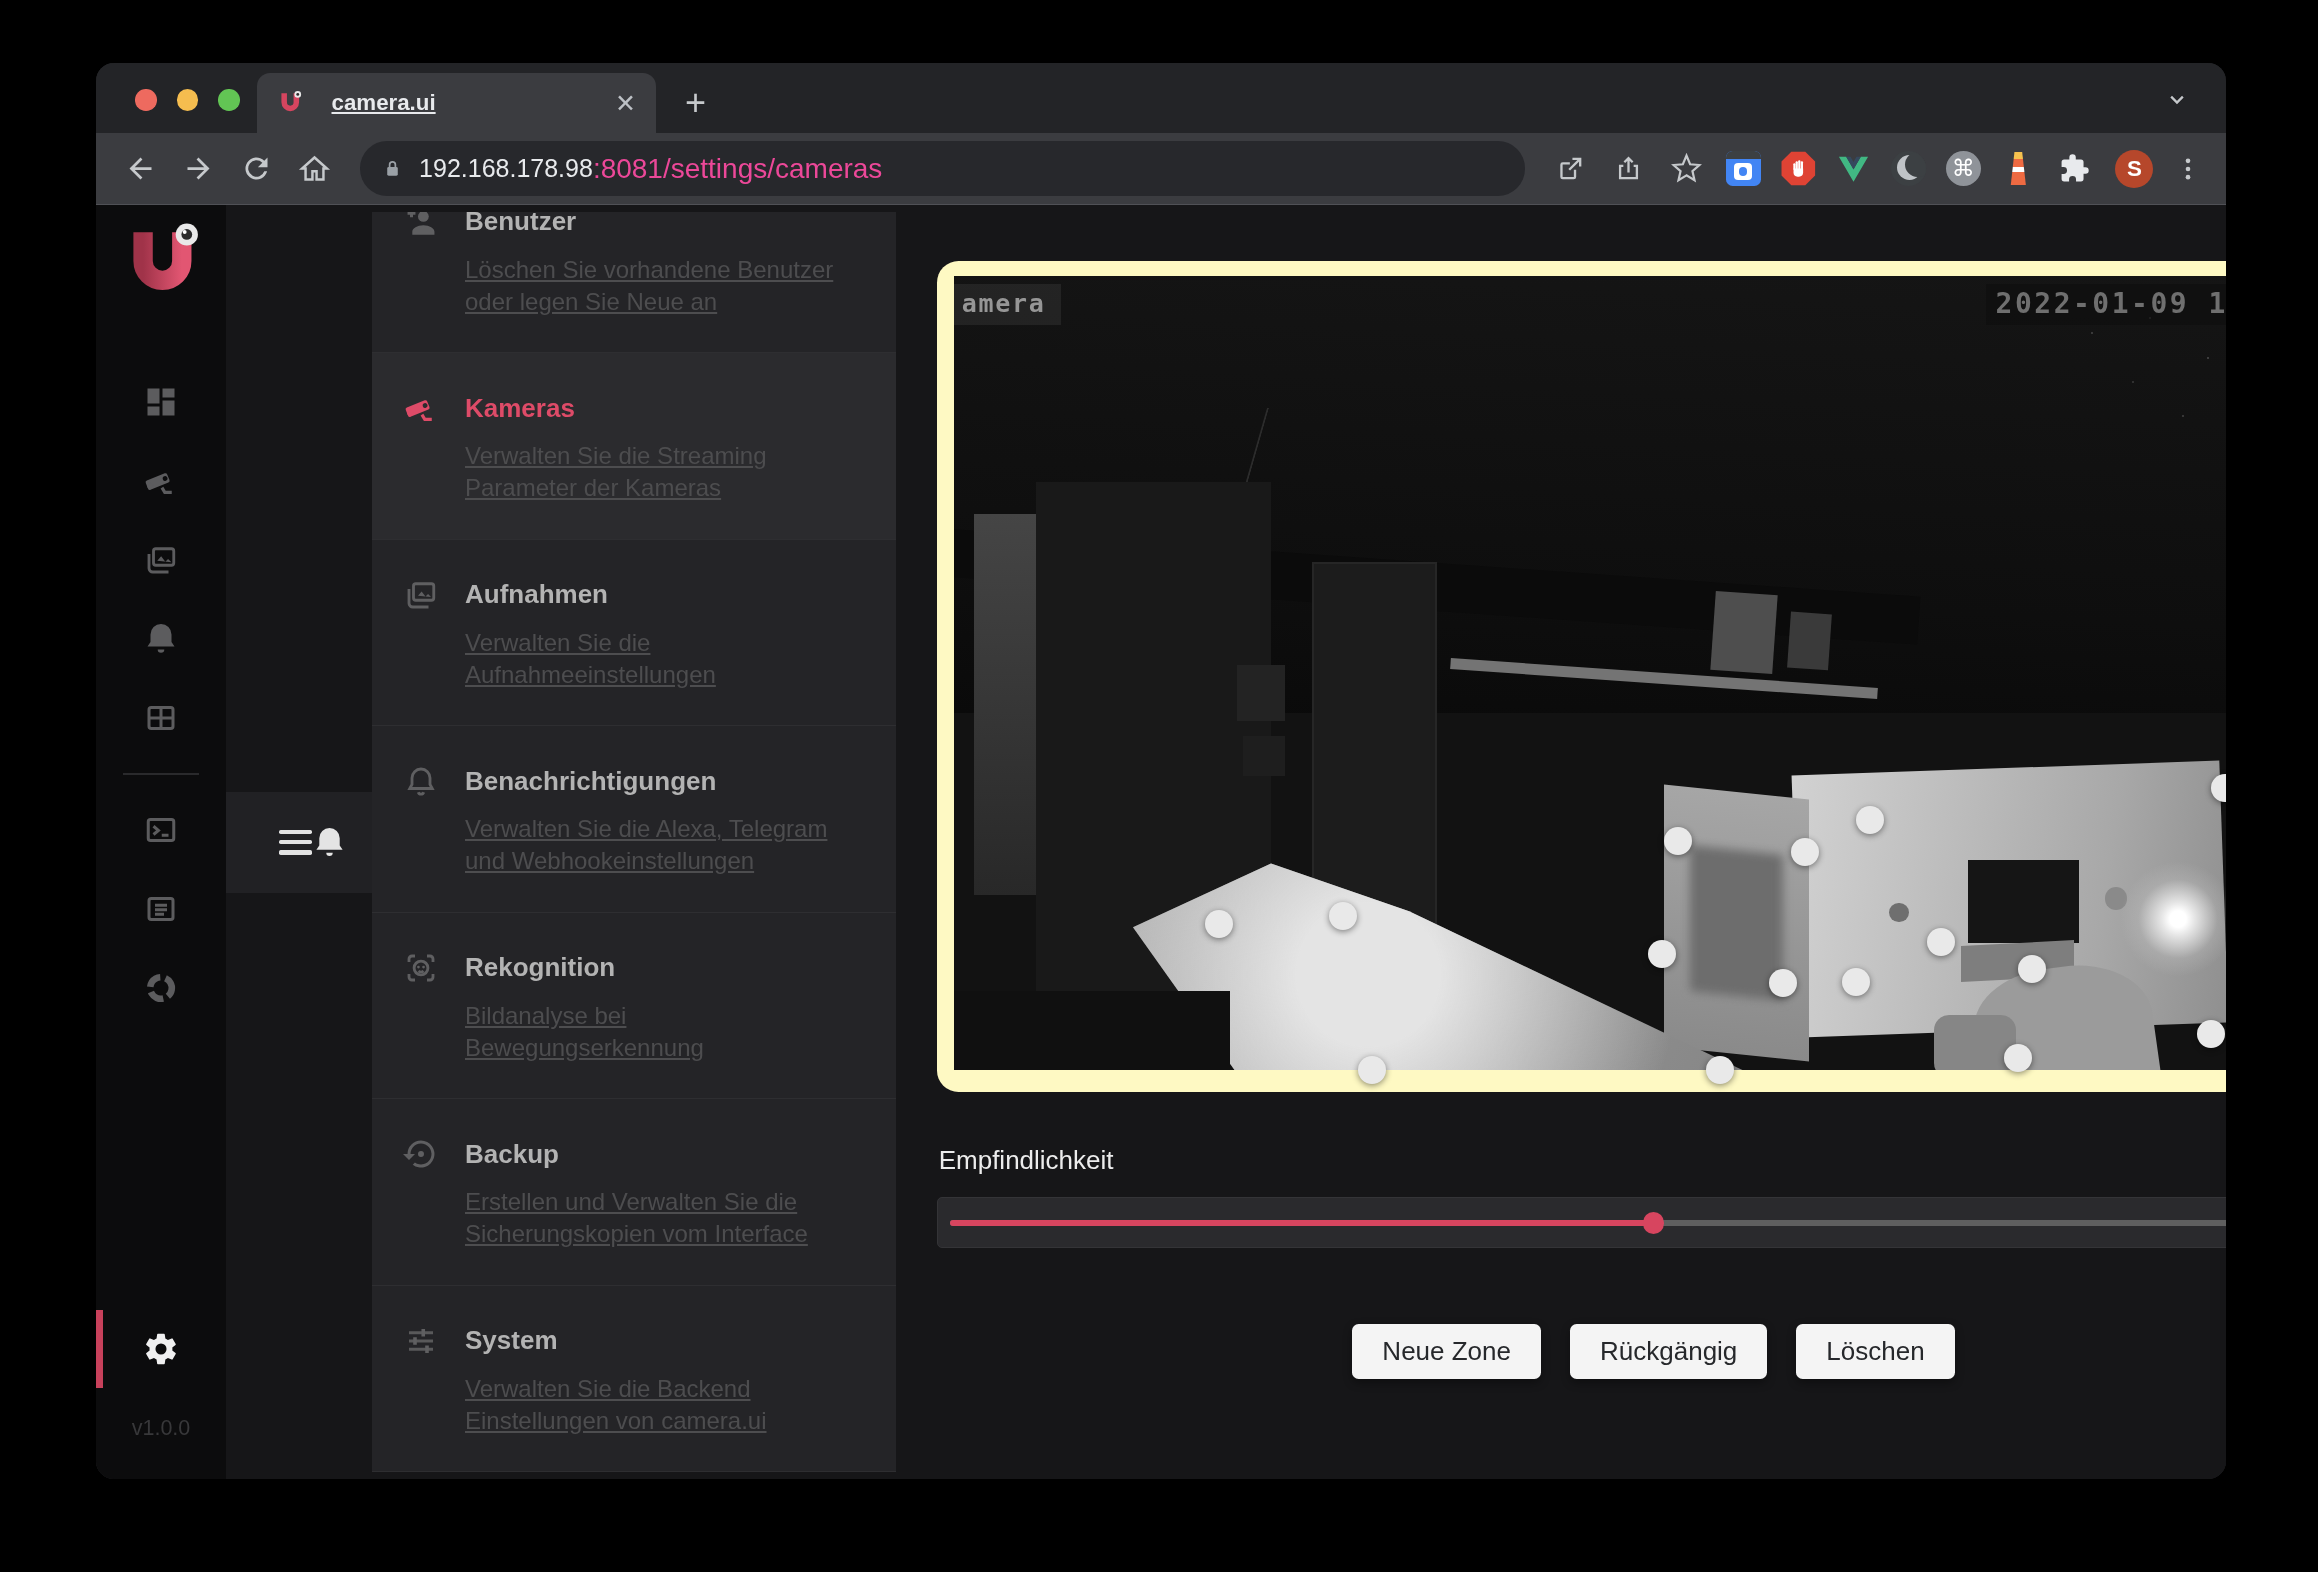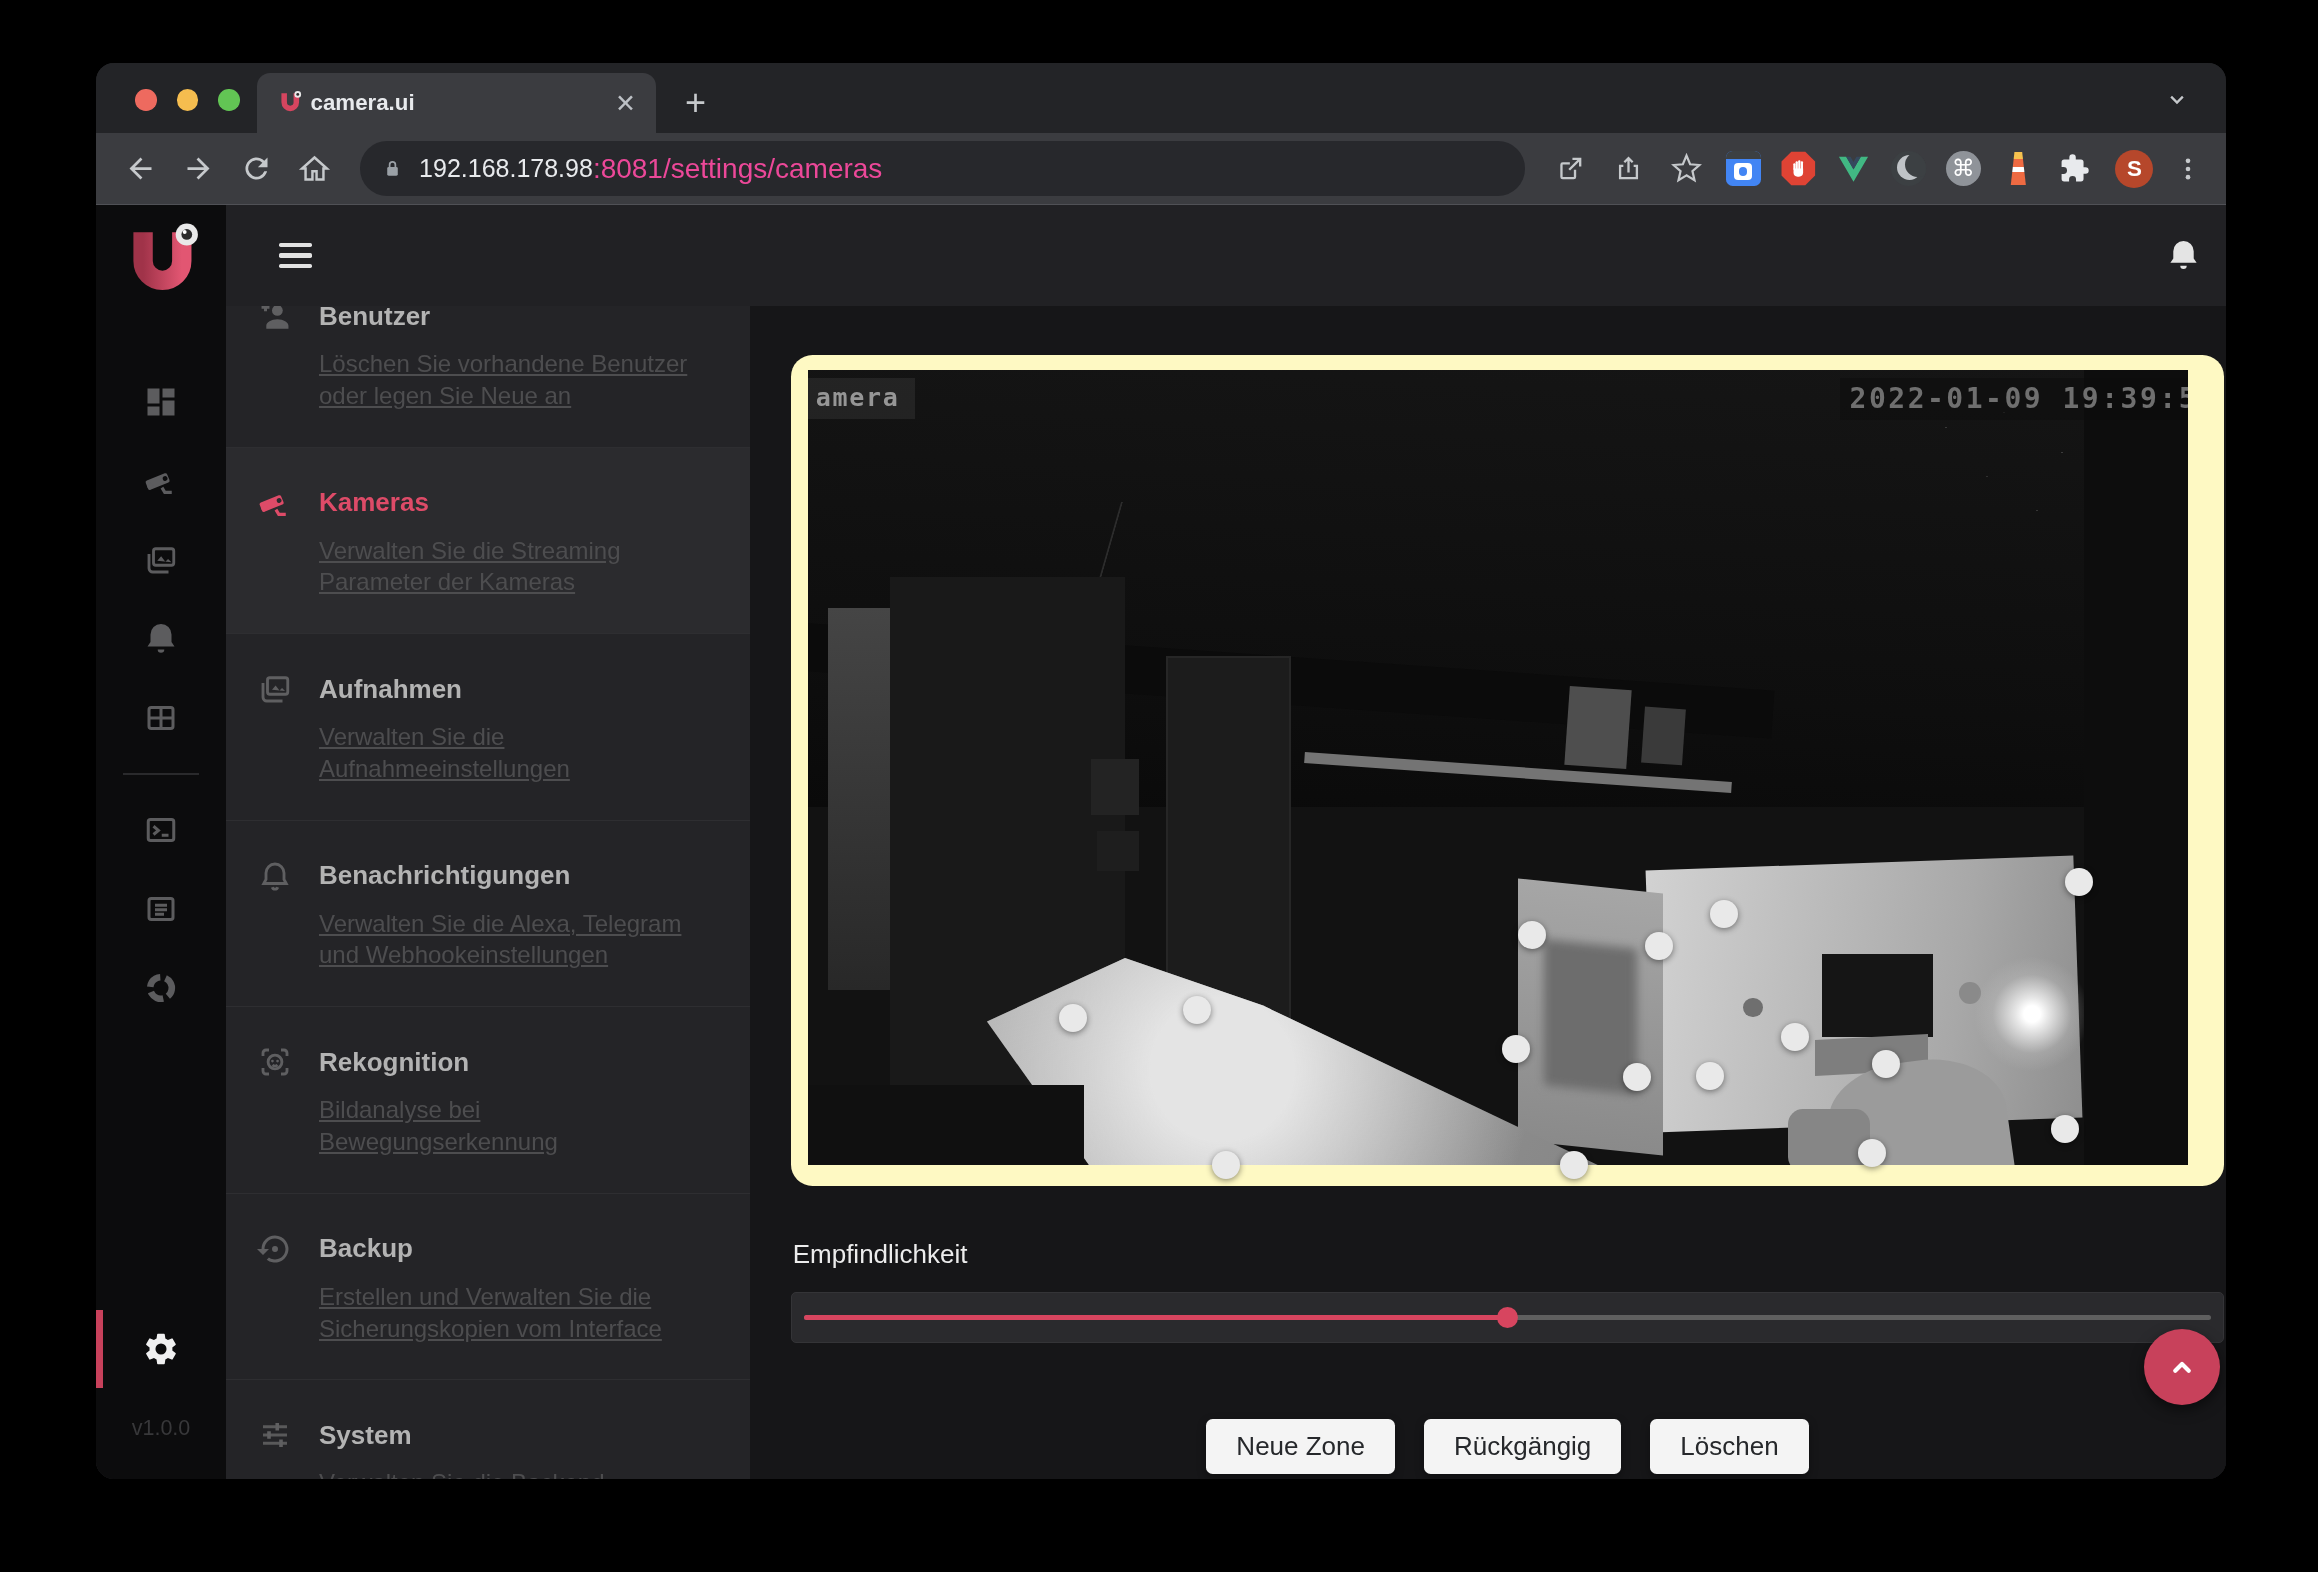--- a/index.html
+++ b/index.html
@@ -8,21 +8,21 @@
           font-family:"Liberation Sans",sans-serif;color:#ddd;}
   .window{position:absolute;left:96px;top:63px;width:2130px;height:1416px;border-radius:18px;
           overflow:hidden;background:#242528;display:flex;flex-direction:column;}
 
   
   .titlebar{height:70px;background:#232427;position:relative;display:flex;align-items:flex-end;flex:0 0 auto;}
   .traffic{position:absolute;left:39px;top:26px;display:flex;gap:20px;}
   .traffic span{width:21.5px;height:21.5px;border-radius:50%;display:block;}
   .tab{position:absolute;left:161px;bottom:0;width:399px;height:60px;background:#3b3c40;
        border-radius:13.2px 13.2px 0 0;display:flex;align-items:center;padding:0 20px;}
-  .tab-title{font-size:22.3px;font-weight:bold;color:#e8eaed;margin-left:7px;flex:1;}
+  .tab-title{font-size:22.3px;font-weight:bold;color:#e8eaed;margin-left:28px;flex:1;text-decoration:underline;}
   .tab-close{color:#bdc1c6;font-size:25px;line-height:1;}
   .newtab{position:absolute;left:589px;bottom:11.6px;color:#c6c9cc;font-size:36px;line-height:1;font-weight:300;}
   .tabstrip-chevron{position:absolute;right:35px;top:21.5px;}
   .toolbar{height:72px;background:#3b3c40;border-bottom:0.8px solid #505156;display:flex;align-items:center;
            padding:0 20px;gap:10px;flex:0 0 auto;}
   .tb-ico{width:48px;height:48px;display:flex;align-items:center;justify-content:center;border-radius:50%;flex:0 0 auto;}
   .omnibox{flex:1;height:55px;background:#27282c;border-radius:27px;display:flex;align-items:center;
            padding:0 21.5px;margin:0 11.6px;min-width:0;}
   .omnibox .host{font-size:25px;color:#e8eaed;margin-left:15px;white-space:nowrap;}
   .omnibox .path{font-size:28px;color:#ec4899;white-space:nowrap;}
@@ -48,21 +48,21 @@
   .sidebar{width:130px;background:#0c0c0d;display:flex;flex-direction:column;align-items:center;flex:0 0 auto;position:relative;}
   .logo{margin-top:13.2px;width:86px;height:86px;}
   .side-nav{display:flex;flex-direction:column;gap:41px;align-items:center;}
   .side-nav.first{margin-top:79px;}
   .side-divider{width:76px;height:1.7px;background:#2a2a2c;margin:36px 0;}
   .side-ico{width:38px;height:38px;display:flex;align-items:center;justify-content:center;}
   .settings-slot{margin-top:auto;position:relative;width:100%;display:flex;justify-content:center;}
   .active-bar{position:absolute;left:0;top:-20px;width:6.6px;height:78px;background:#c8415b;}
   .version{font-size:21.5px;color:#38383a;margin:48px 0 38px;}
 
-  .app-right{flex:1;display:flex;flex-direction:column;min-width:0;}
+  .app-right{flex:1;display:flex;flex-direction:row;min-width:0;align-items:center;}
   .app-header{height:101px;background:#212124;display:flex;align-items:center;padding:0 25px 0 53px;flex:0 0 auto;}
   .hamburger{width:33px;height:25px;display:flex;flex-direction:column;justify-content:space-between;}
   .hamburger i{height:4.1px;background:#e2e2e2;border-radius:1.7px;}
   .hdr-spacer{flex:1;}
   .app-body{flex:1;display:flex;min-height:0;}
 
   
   .menu-panel{width:524px;background:#242427;overflow:hidden;flex:0 0 auto;}
   .menu-scroll{margin-top:-45px;}
   .menu-item{padding:36px 30px 35px 30px;border-bottom:1.7px solid #2e2e31;}

